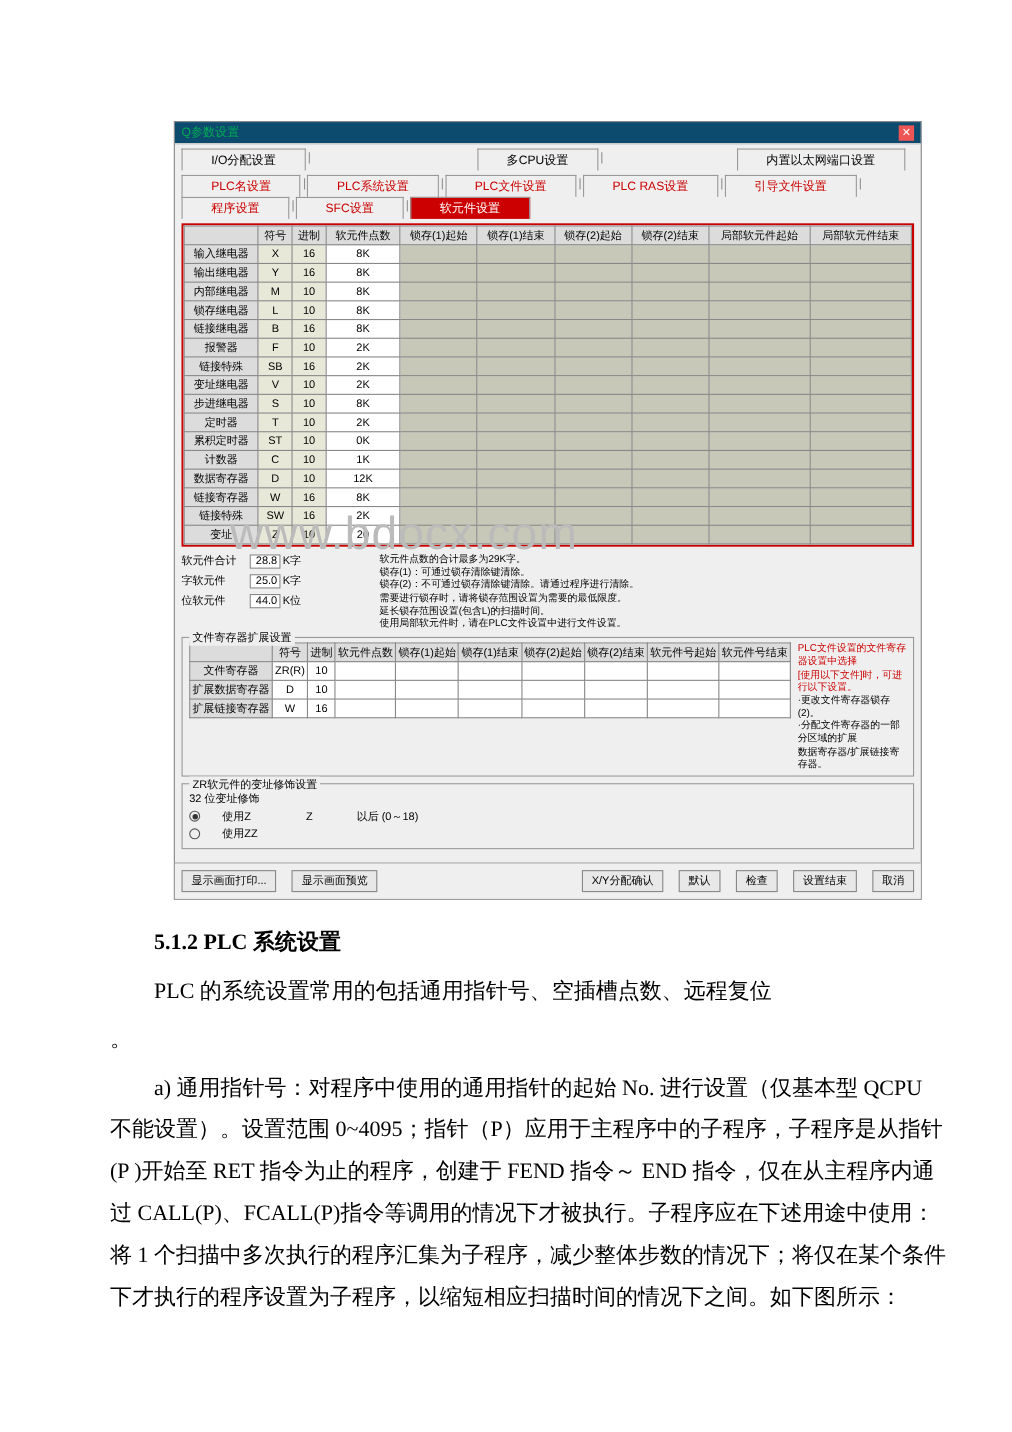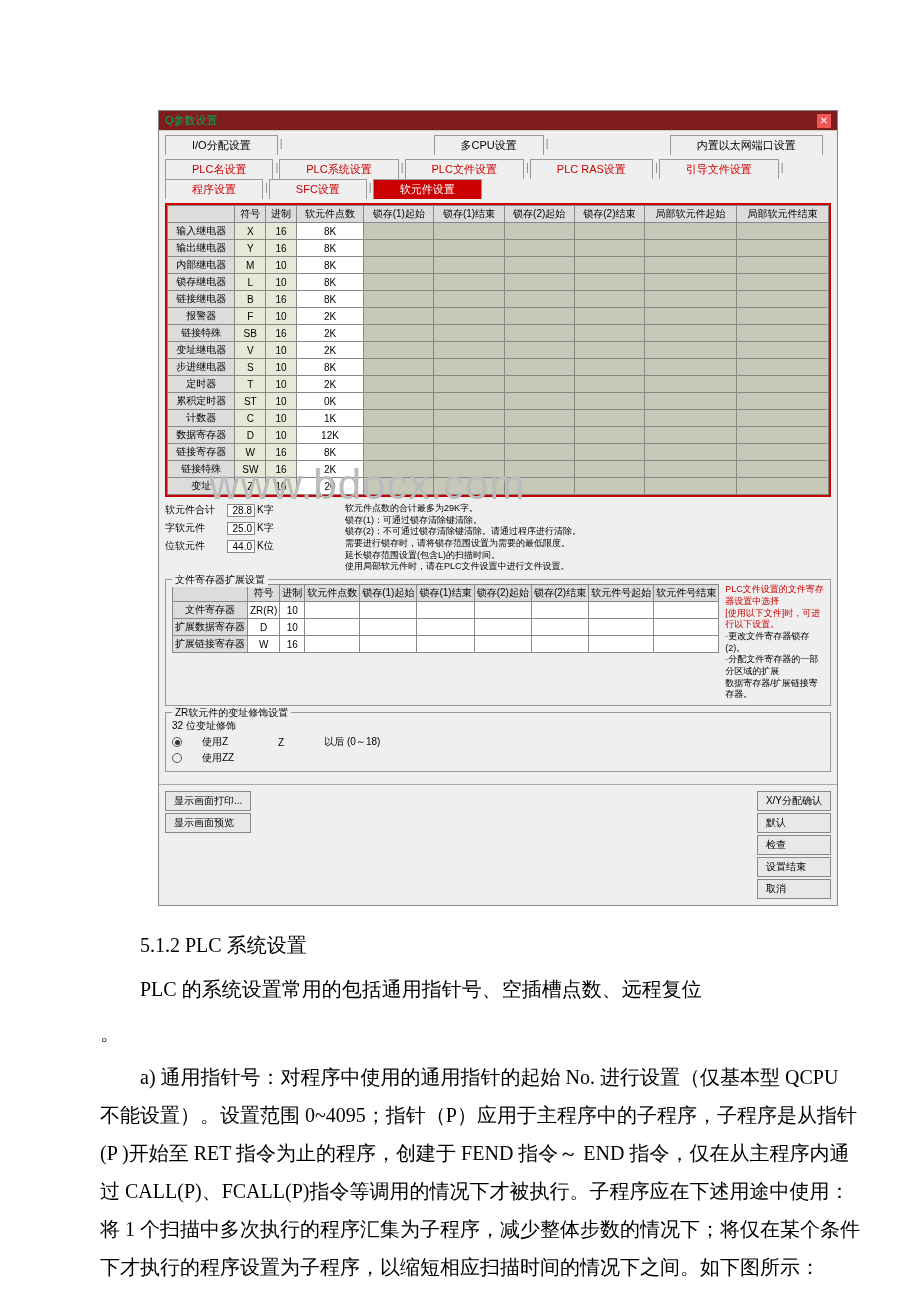--- a/index.html
+++ b/index.html
@@ -1,18 +1,18 @@
 <!DOCTYPE html>
 <html><head>
 <meta charset="utf-8">
 <style>
   * { box-sizing: border-box; margin: 0; padding: 0; }
   body { font-family: "Microsoft YaHei", "SimSun", sans-serif; font-size: 12px; background: #fff; width: 920px; }
   .dialog { margin: 110px 0 0 158px; width: 680px; border: 1px solid #888; background: #efefef; position: relative; }
-  .title-bar { background: #7f1d1d; color: #0a5; font-size: 11px; padding: 2px 6px; font-weight: normal; border-bottom: 1px solid #ccc; display: flex; justify-content: space-between; align-items: center; }
+  .title-bar { background: #0c4a6e; color: #0a5; font-size: 11px; padding: 2px 6px; font-weight: normal; border-bottom: 1px solid #ccc; display: flex; justify-content: space-between; align-items: center; }
   .close-btn { width: 14px; height: 14px; background: #e55; color: #fff; display: flex; align-items: center; justify-content: center; font-size: 10px; }
   .tabs { display: flex; flex-wrap: wrap; padding: 4px 6px 0 6px; font-size: 11px; }
   .tab { padding: 2px 26px; border: 1px solid #999; border-bottom: none; background: #efefef; margin-right: 1px; color: #c00; cursor: pointer; }
   .tab.black { color: #000; }
   .tab.active { background: #c00; color: #fff; }
   .tab-sep { color: #888; padding: 2px 1px; }
   .content { padding: 4px 6px 6px 6px; }
   .main-grid-wrap { border: 2px solid #c00; }
   table.grid { border-collapse: collapse; width: 100%; font-size: 10px; background: #fff; }
   table.grid th, table.grid td { border: 1px solid #888; padding: 1px 2px; text-align: center; white-space: nowrap; height: 14px; }
@@ -35,26 +35,26 @@
   table.grid2 { border-collapse: collapse; font-size: 10px; background: #fff; }
   table.grid2 th, table.grid2 td { border: 1px solid #888; padding: 1px 2px; text-align: center; white-space: nowrap; height: 14px; }
   table.grid2 th { background: #dcdcdc; font-weight: normal; }
   table.grid2 td.label { background: #dcdcdc; }
   .side-notes { font-size: 9px; line-height: 1.3; flex: 1; }
   .red { color: #c00; }
   .radio-row { display: flex; align-items: center; gap: 20px; margin: 2px 0; }
   .radio { width: 10px; height: 10px; border: 1px solid #555; border-radius: 50%; display: inline-flex; align-items: center; justify-content: center; }
   .radio.checked::after { content: ""; width: 5px; height: 5px; background: #333; border-radius: 50%; }
   .bottom-buttons { display: flex; justify-content: space-between; padding: 6px; border-top: 1px solid #aaa; background: #efefef; }
-  .bottom-left, .bottom-right { display: flex; gap: 2px; flex-direction: column; }
+  .bottom-left, .bottom-right { display: flex; gap: 14px; }
   .btn { border: 1px solid #888; background: #e8e8e8; padding: 2px 8px; font-size: 10px; cursor: pointer; }
   .watermark { position: absolute; left: 50px; top: 350px; font-size: 42px; color: #bbb; font-family: Arial, sans-serif; letter-spacing: 1px; z-index: 0; pointer-events: none; white-space: nowrap; }
   .body-text { margin: 20px 60px 0 100px; font-size: 20px; line-height: 1.9; font-family: "SimSun", serif; }
   .body-text p { margin-bottom: 6px; text-indent: 2em; }
-  .body-text .section { text-indent: 2em; }
+  .body-text .section { text-indent: 2em; font-weight: bold; }
   .body-text .no-indent { text-indent: 0; }
 </style>
 </head>
 <body>
 
 <div class="dialog">
   <div class="watermark">www.bdocx.com</div>
   <div class="title-bar">
     <span>Q参数设置</span>
     <span class="close-btn">✕</span>

